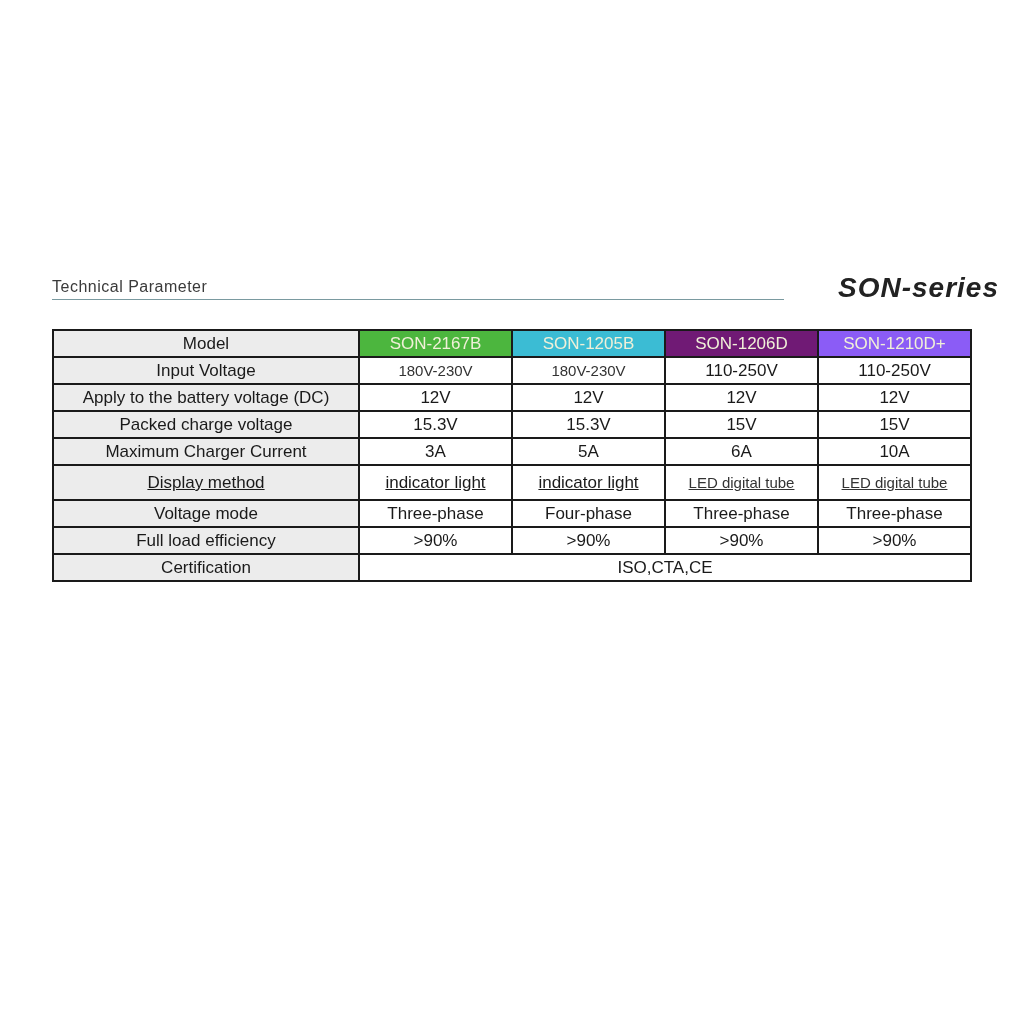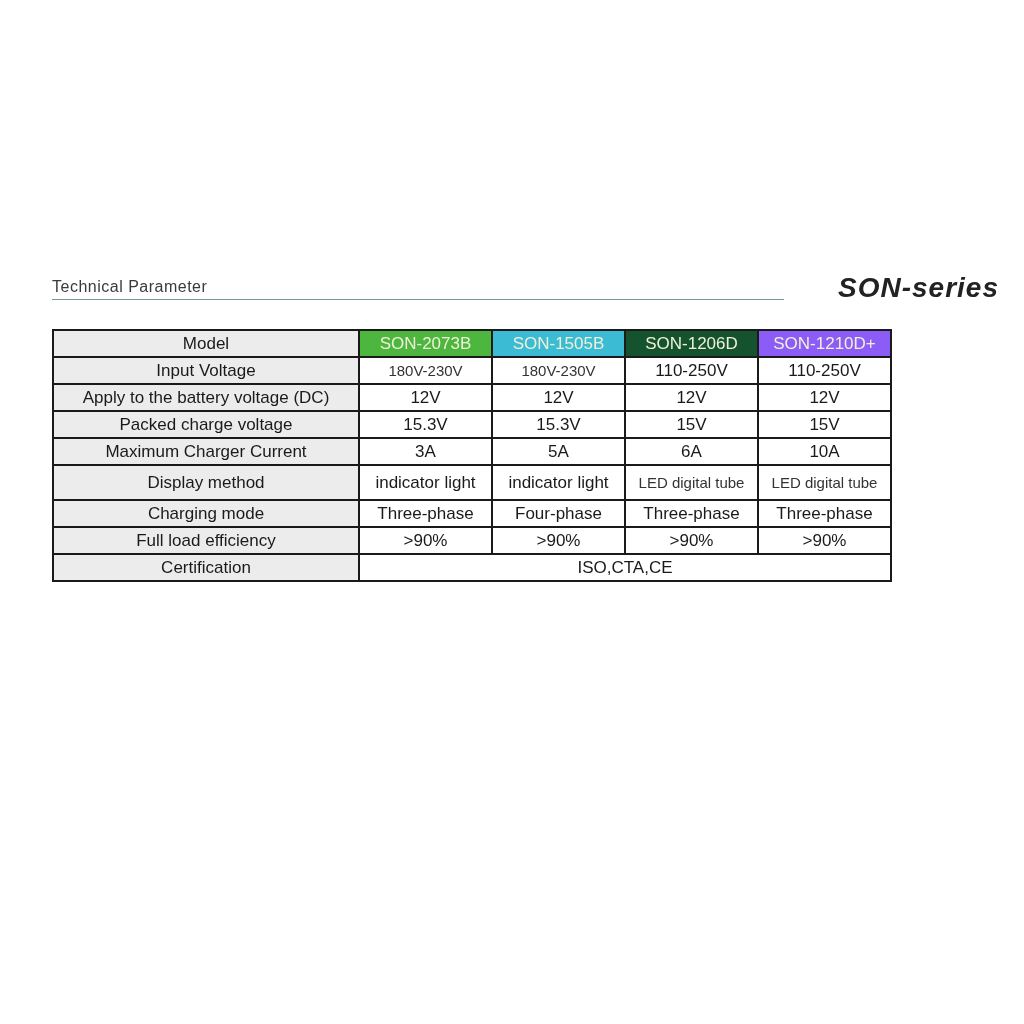--- a/index.html
+++ b/index.html
@@ -1,40 +1,40 @@
 <!DOCTYPE html>
 <html><head>
 <meta charset="utf-8">
 <style>
   html, body { margin:0; padding:0; background:#ffffff; }
   body { width:1024px; height:1024px; position:relative; overflow:hidden; font-family:"Liberation Sans", sans-serif; color:#1a1a1a; }
   .title-left { position:absolute; left:52px; top:278px; font-size:16px; color:#3a3a3a; letter-spacing:0.5px; }
   .title-rule { position:absolute; left:52px; top:299px; width:732px; height:1px; background:#7a9aa0; }
   .title-right { position:absolute; left:802px; top:272px; font-size:28px; font-weight:bold; font-style:italic; color:#222; letter-spacing:1px;margin-left:36px; }
-  table.spec { position:absolute; left:52px; top:329px; width:840px; border-collapse:collapse; border:2px solid #1a1a1a; table-layout:fixed; }
+  table.spec { position:absolute; left:52px; top:329px; width:920px; border-collapse:collapse; border:2px solid #1a1a1a; table-layout:fixed; }
   table.spec td { border:2px solid #1a1a1a; text-align:center; font-size:17px; padding:0; height:25px; line-height:25px; color:#1a1a1a; }
   table.spec td.label { background:#ececec; width:304px; }
-  table.spec tr.tall td { height:33px; line-height:33px; }
+  table.spec tr.tall td { height:33px; line-height:33px;text-decoration:underline; }
   table.spec td.hdr { color:#f0f0d8; font-size:17px; }
   td.small { font-size:15px !important; color:#333 !important; }
 </style>
 </head>
 <body>
 
 <div class="title-left">Technical Parameter</div>
 <div class="title-rule"></div>
 <div class="title-right">SON-series</div>
 
 <table class="spec">
   <tbody>
       <tr>
     <td class="label">Model</td>
-    <td class="hdr" style="background:#4cb63e">SON-2073B</td>
-    <td class="hdr" style="background:#3bbcd4">SON-1505B</td>
-    <td class="hdr" style="background:#14532d">SON-1206D</td>
+    <td class="hdr" style="background:#4cb63e">SON-2167B</td>
+    <td class="hdr" style="background:#3bbcd4">SON-1205B</td>
+    <td class="hdr" style="background:#701a75">SON-1206D</td>
     <td class="hdr" style="background:#8b5cf6">SON-1210D+</td>
   </tr>
   <tr>
     <td class="label">Input Voltage</td>
     <td class="small">180V-230V</td>
     <td class="small">180V-230V</td>
     <td>110-250V</td>
     <td>110-250V</td>
   </tr>
   <tr>
@@ -59,21 +59,21 @@
     <td>10A</td>
   </tr>
   <tr class="tall">
     <td class="label">Display method</td>
     <td>indicator light</td>
     <td>indicator light</td>
     <td class="small">LED digital tube</td>
     <td class="small">LED digital tube</td>
   </tr>
   <tr>
-    <td class="label">Charging mode</td>
+    <td class="label">Voltage mode</td>
     <td>Three-phase</td>
     <td>Four-phase</td>
     <td>Three-phase</td>
     <td>Three-phase</td>
   </tr>
   <tr>
     <td class="label">Full load efficiency</td>
     <td>&gt;90%</td>
     <td>&gt;90%</td>
     <td>&gt;90%</td>

